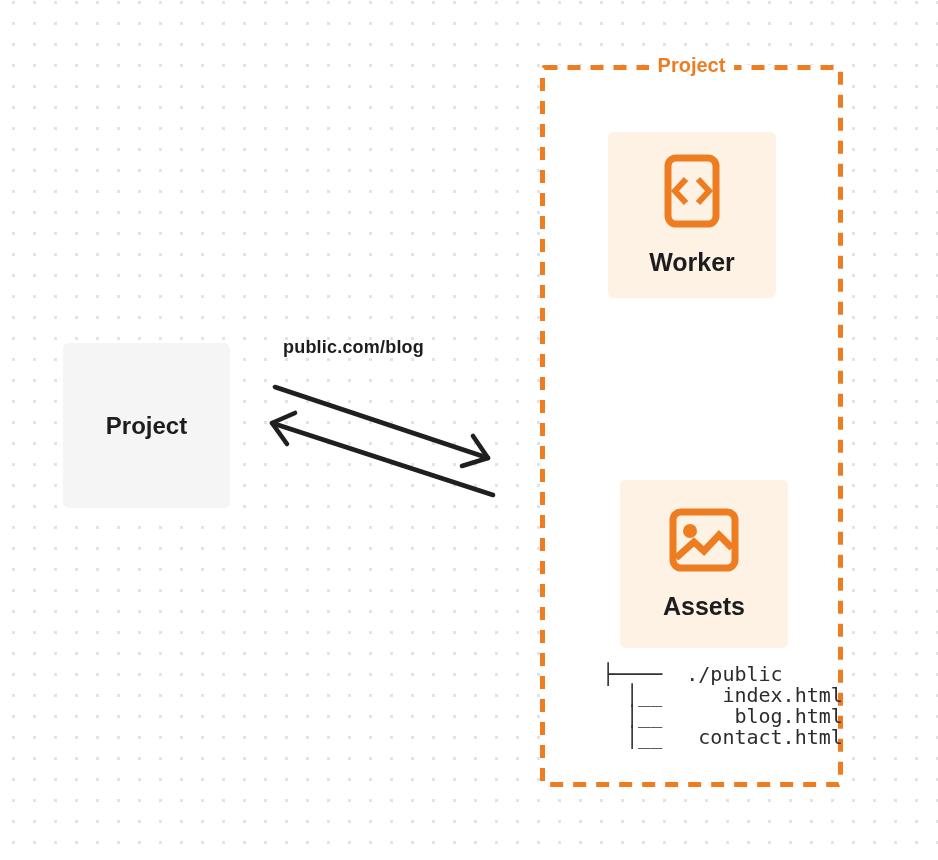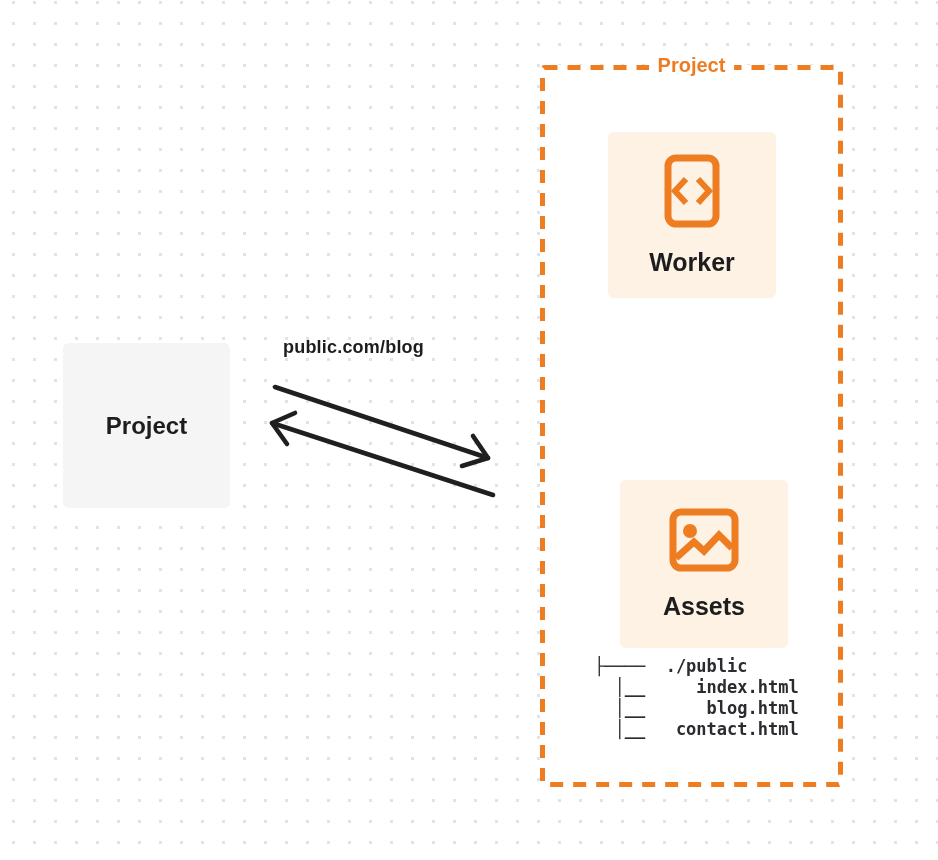--- a/index.html
+++ b/index.html
@@ -85,24 +85,24 @@
   .node-card.assets { left: 68px; top: 415px; height: 168px; margin-left: 12px; }
   .node-icon { color: var(--accent-orange); display: block; }
   .node-label {
     font-size: 25px; font-weight: 700; color: var(--text-dark);
     line-height: 1.15;
   }
 
   
   .file-tree {
     position: absolute; left: 46px; top: 583px;
-    margin: 8px;
+    margin: 16px;
     font-family: "DejaVu Sans Mono", monospace;
-    font-size: 17px; line-height: 21px;
-    font-weight: 700;
+    font-size: 20px; line-height: 21px;
+    font-weight: 400;
     color: var(--tree-text);
     white-space: pre;
   }
 </style>
 </head>
 <body>
 
 <div class="canvas">
 
   <div class="client-box">

